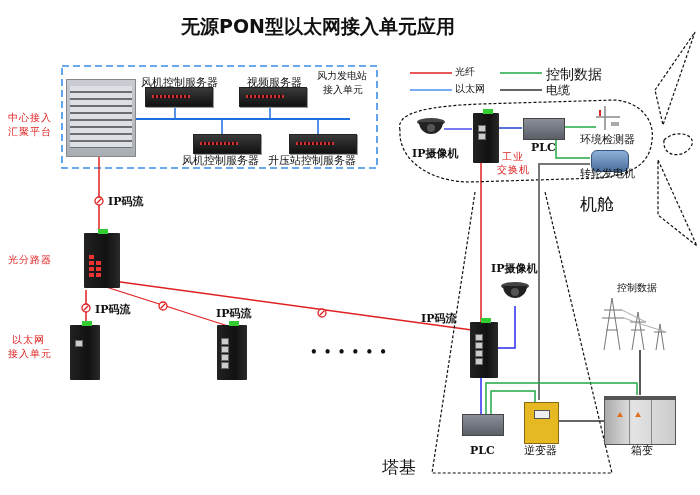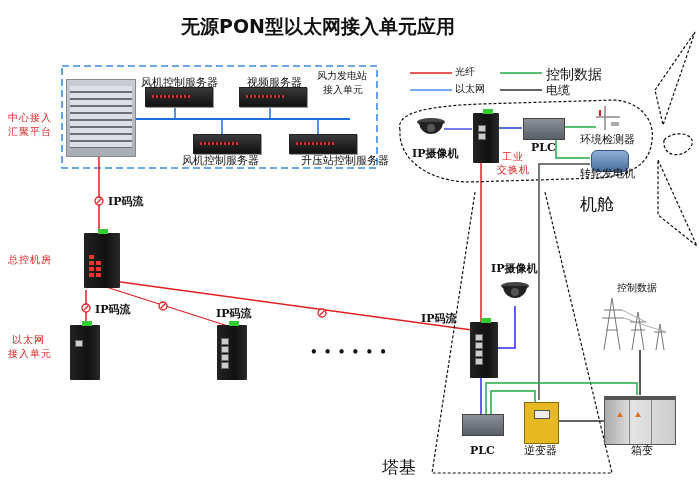--- a/index.html
+++ b/index.html
@@ -95,27 +95,27 @@
   </div>
 
   <div class="server" style="left:145px;top:87px;"></div>
   <div class="server" style="left:239px;top:87px;"></div>
   <div class="server" style="left:193px;top:134px;"></div>
   <div class="server" style="left:289px;top:134px;"></div>
 
   <span class="lbl" style="left:141px;top:77px;">风机控制服务器</span>
   <span class="lbl" style="left:247px;top:77px;">视频服务器</span>
   <span class="lbl" style="left:182px;top:155px;">风机控制服务器</span>
-  <span class="lbl" style="left:268px;top:155px;margin-left:33px;">升压站控制服务器</span>
+  <span class="lbl" style="left:268px;top:155px;">升压站控制服务器</span>
   <span class="lbl" style="left:317px;top:71px;font-size:10px;">风力发电站</span>
   <span class="lbl" style="left:323px;top:85px;font-size:10px;">接入单元</span>
 
   <span class="lbl red" style="left:8px;top:113px;">中心接入</span>
   <span class="lbl red" style="left:8px;top:127px;">汇聚平台</span>
-  <span class="lbl red" style="left:8px;top:255px;">总控机房</span>
+  <span class="lbl red" style="left:8px;top:255px;">光分路器</span>
   <span class="lbl red" style="left:12px;top:335px;">以太网</span>
   <span class="lbl red" style="left:8px;top:349px;">接入单元</span>
 
   <span class="lbl b" style="left:108px;top:196px;">IP码流</span>
   <span class="lbl b" style="left:95px;top:304px;">IP码流</span>
   <span class="lbl b" style="left:216px;top:308px;">IP码流</span>
   <span class="lbl b" style="left:421px;top:313px;">IP码流</span>
 
   <div class="dinsw" style="left:84px;top:233px;width:36px;height:55px;">
     <div class="term"></div>

